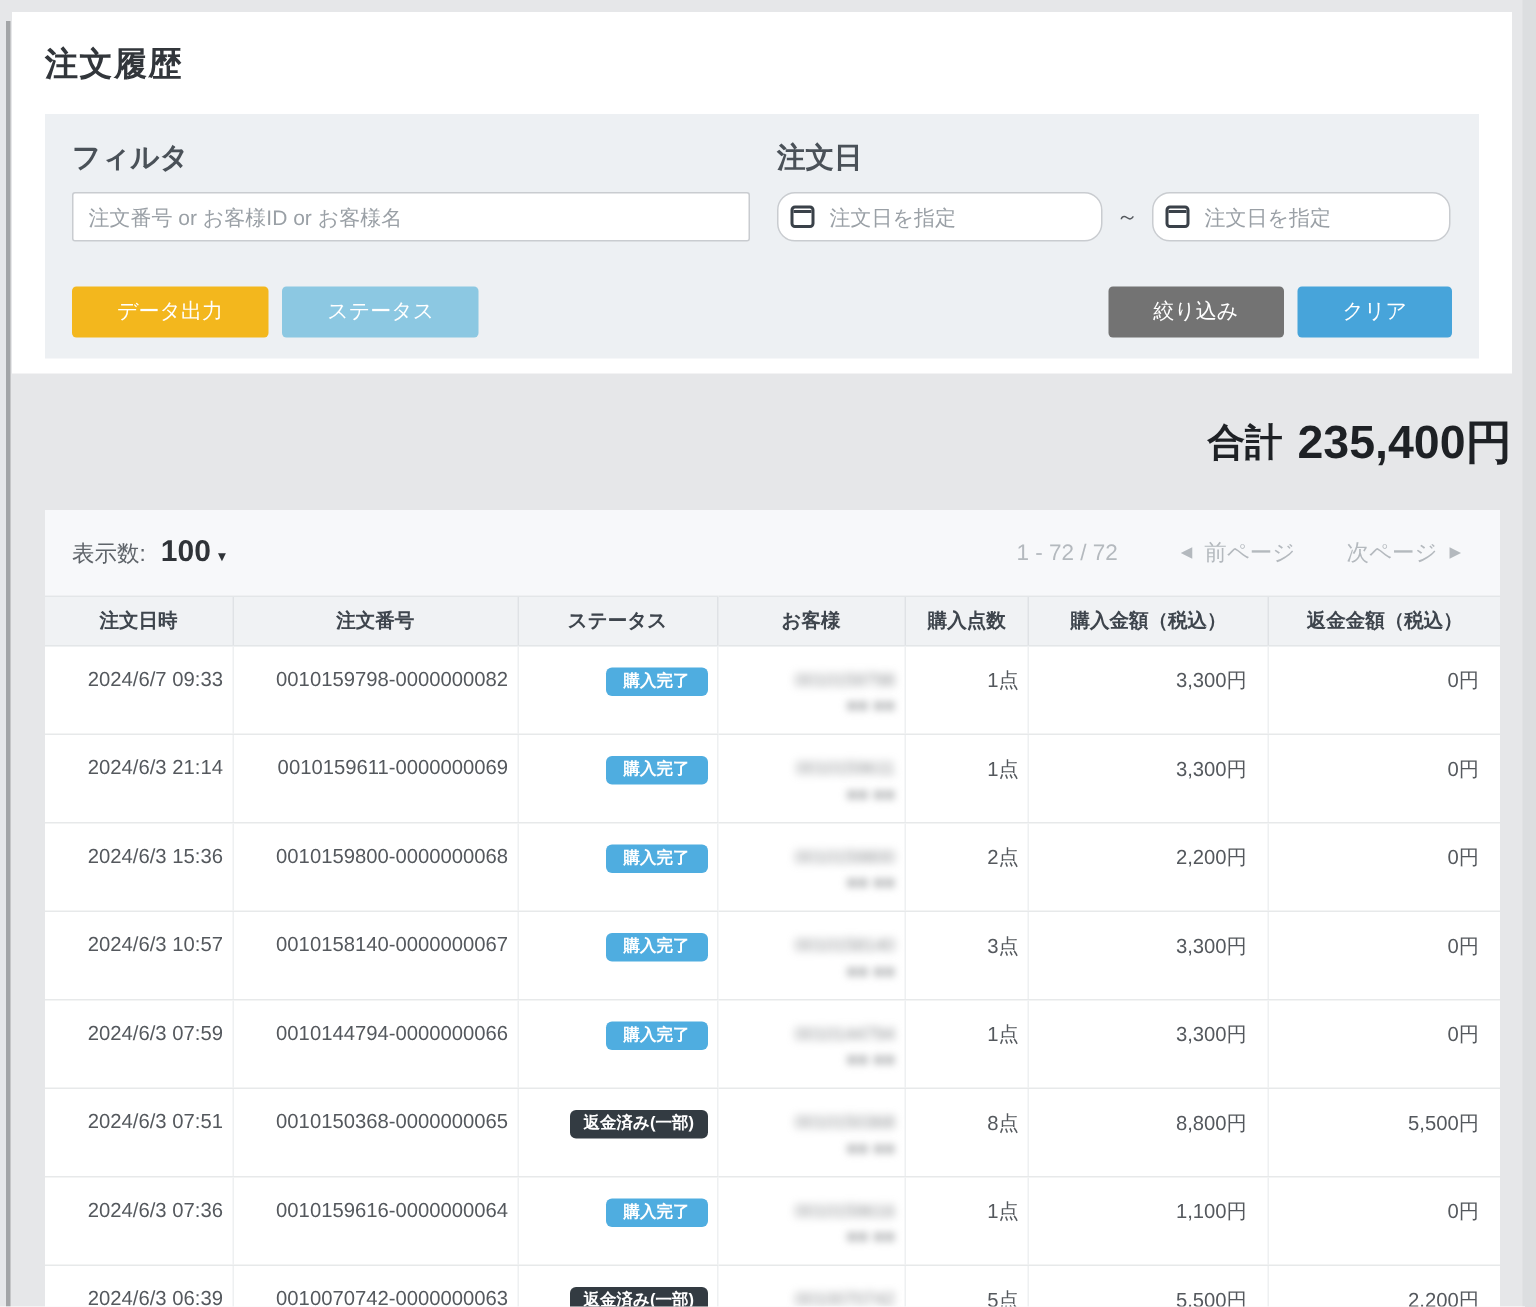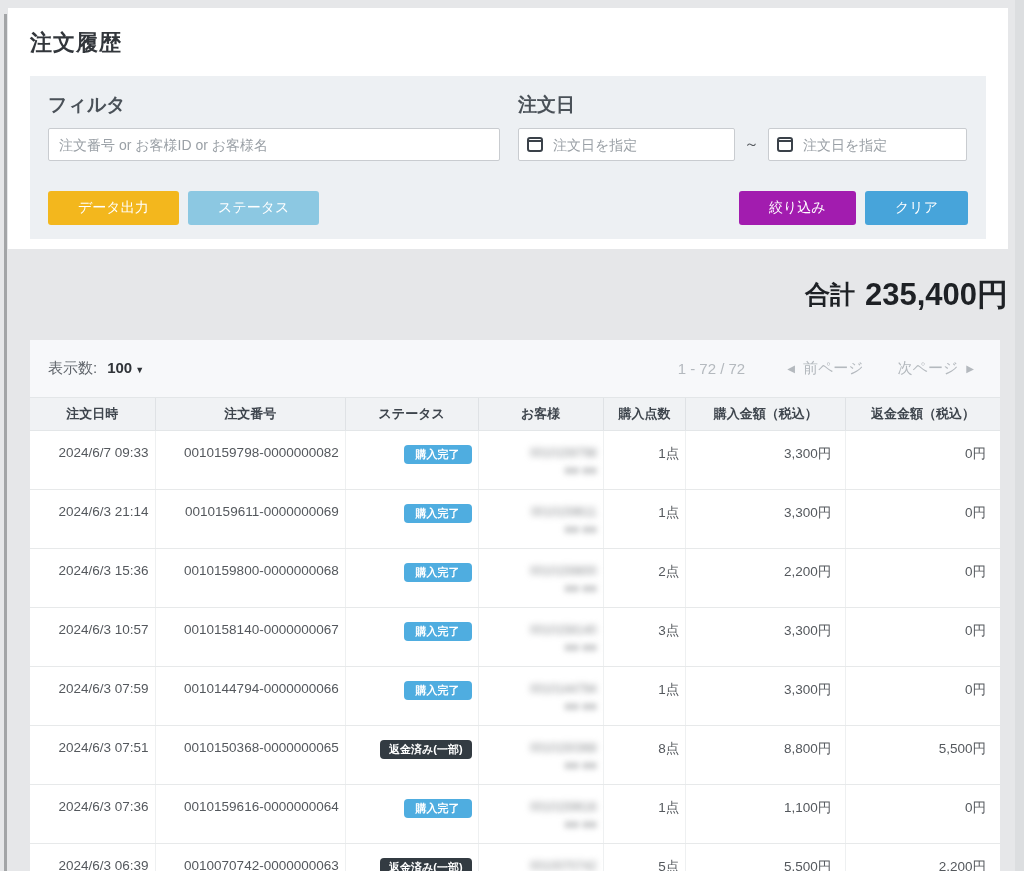--- a/index.html
+++ b/index.html
@@ -18,45 +18,45 @@
   .card{background:#ffffff;}
   .top-card{padding:20px 22px 10px 22px;}
   .page-title{font-size:22px;font-weight:600;color:#32363b;letter-spacing:1px;margin-bottom:18px;}
   .filter-panel{background:#edf0f3;padding:12px 18px 14px 18px;}
   .filter-row{display:flex;align-items:flex-start;}
   .filter-group label{display:block;font-size:19px;font-weight:700;color:#4a5158;margin:4px 0 10px 0;}
   .kw-group{width:452px;margin-right:18px;}
   .kw-group input{width:100%;height:33px;border:1px solid #c9ccd0;border-radius:2px;padding:0 10px;font-size:14px;color:#42474d;background:#fff;font-family:inherit;}
   input::placeholder{color:#9aa0a6;}
   .date-row{display:flex;align-items:center;}
-  .date-field{display:flex;align-items:center;background:#fff;border:1px solid #c9ccd0;border-radius:2px;height:33px;padding:0 8px;}
+  .date-field{display:flex;align-items:center;background:#fff;border:1px solid #c9ccd0;border-radius:12px;height:33px;padding:0 8px;}
   .date-field.from{width:217px;}
   .date-field.to{width:199px;}
   .date-field input{border:none;outline:none;flex:1;font-size:14px;color:#42474d;font-family:inherit;min-width:0;background:transparent;}
   .cal-icon{width:16px;height:15px;border:2px solid #3a4149;border-radius:3px;position:relative;margin-right:10px;flex:none;}
   .cal-icon::before{content:"";position:absolute;left:0;right:0;top:1px;height:2px;background:#3a4149;}
   .tilde{margin:0 9px;font-size:15px;color:#55595e;}
   .btn-row{display:flex;justify-content:space-between;margin-top:30px;}
   .btn{border:none;border-radius:3px;color:#fff;font-size:14px;font-family:inherit;padding:0 30px;height:34px;cursor:pointer;}
   .btn-export{background:#f3b71d;}
   .btn-print{background:#8cc8e2;margin-left:5px;}
-  .btn-apply{background:#a21caf;}
+  .btn-apply{background:#737373;}
   .btn-clear{background:#47a4da;margin-left:5px;}
 
   
   .total-row{height:91px;display:flex;align-items:center;justify-content:flex-end;padding-right:0;}
   .total-label{font-size:25px;font-weight:600;color:#1e2125;margin-right:10px;}
   .total-value{font-size:31px;font-weight:700;color:#1e2125;}
 
   
   .table-card{margin:0 0 0 22px;width:970px;padding-bottom:40px;}
   .list-controls{display:flex;justify-content:space-between;align-items:center;height:57px;padding:0 18px;background:#f7f8fa;}
   .per-page{display:flex;align-items:baseline;cursor:pointer;}
   .pp-label{font-size:15px;color:#5f646a;margin-right:10px;}
-  .pp-value{font-size:15px;font-weight:700;color:#2f3338;}
+  .pp-value{font-size:20px;font-weight:700;color:#2f3338;}
   .caret{font-size:9px;color:#2f3338;margin-left:3px;}
   .pagination{display:flex;align-items:center;color:#b4b9be;font-size:15px;}
   .pg-range{margin-right:34px;}
   .pg-link{display:flex;align-items:center;cursor:default;}
   .pg-link + .pg-link{margin-left:34px;justify-content:center;}
   .pg-arrow{font-size:10px;margin:0 8px;}
 
   table{width:100%;border-collapse:collapse;table-layout:fixed;}
   thead th{background:#f0f2f4;border-top:1px solid #e3e6e8;border-bottom:1px solid #e3e6e8;font-size:13px;font-weight:700;color:#3e454d;height:33px;padding:0 6px;}
   thead th + th{border-left:1px solid #dfe2e5;}

